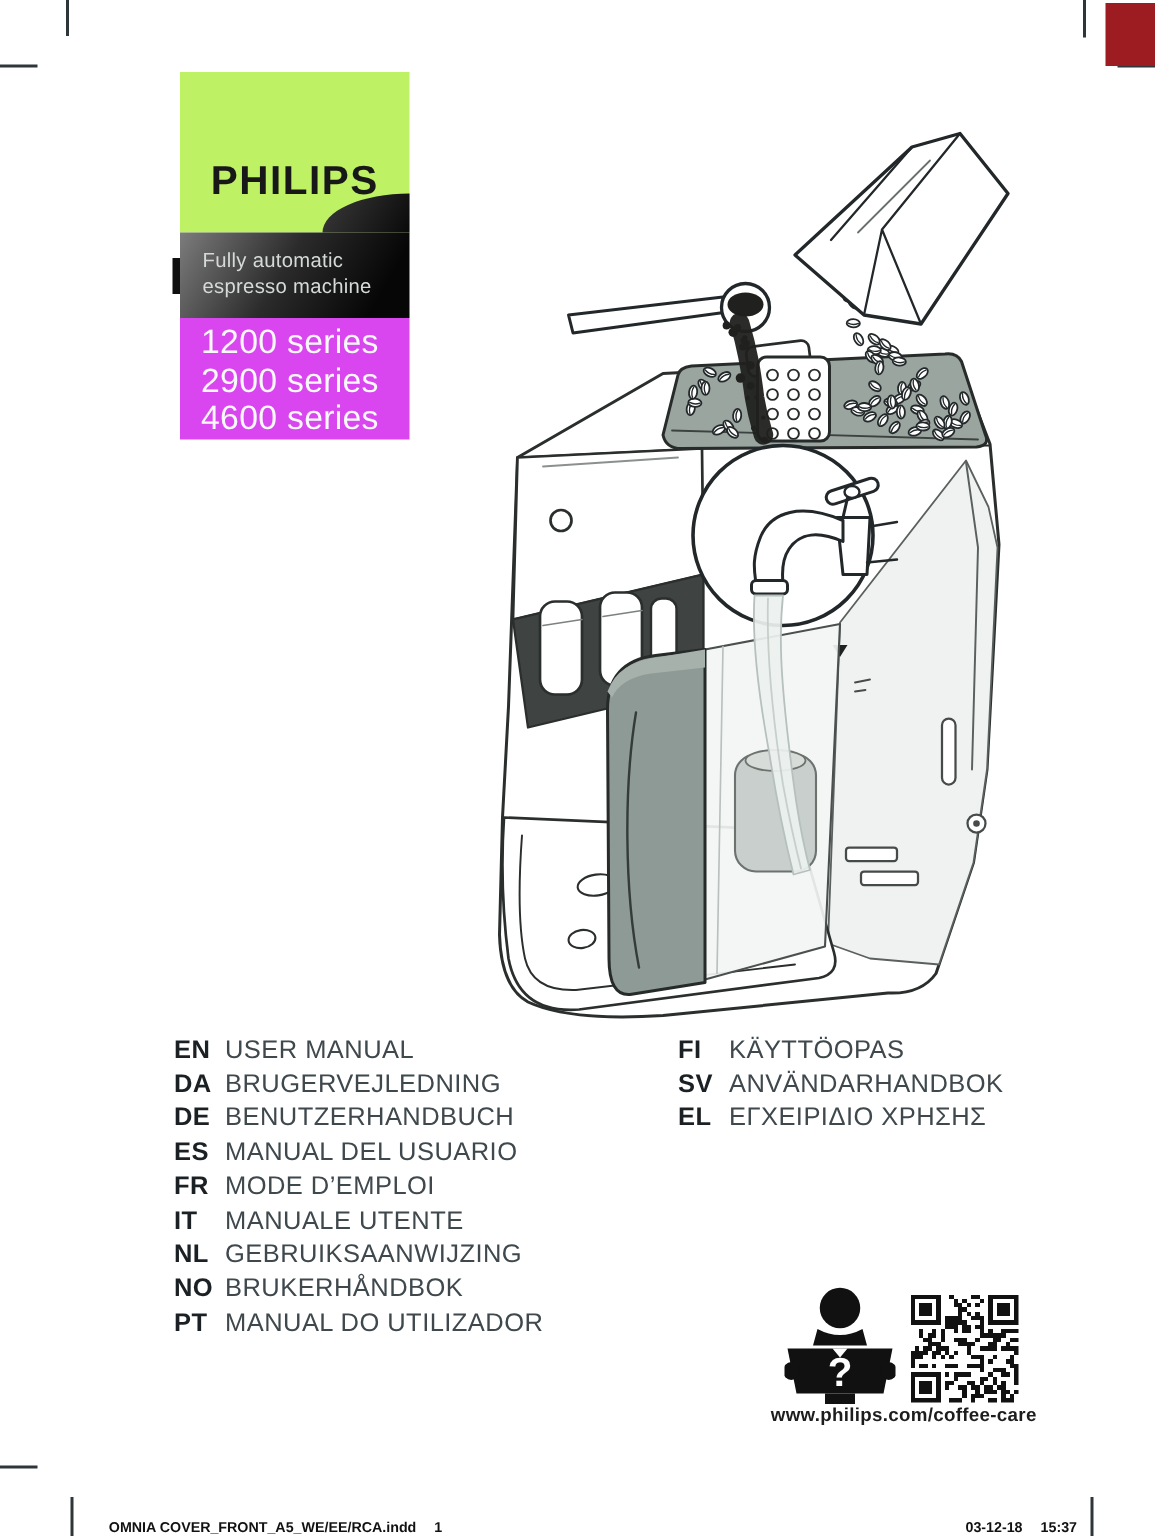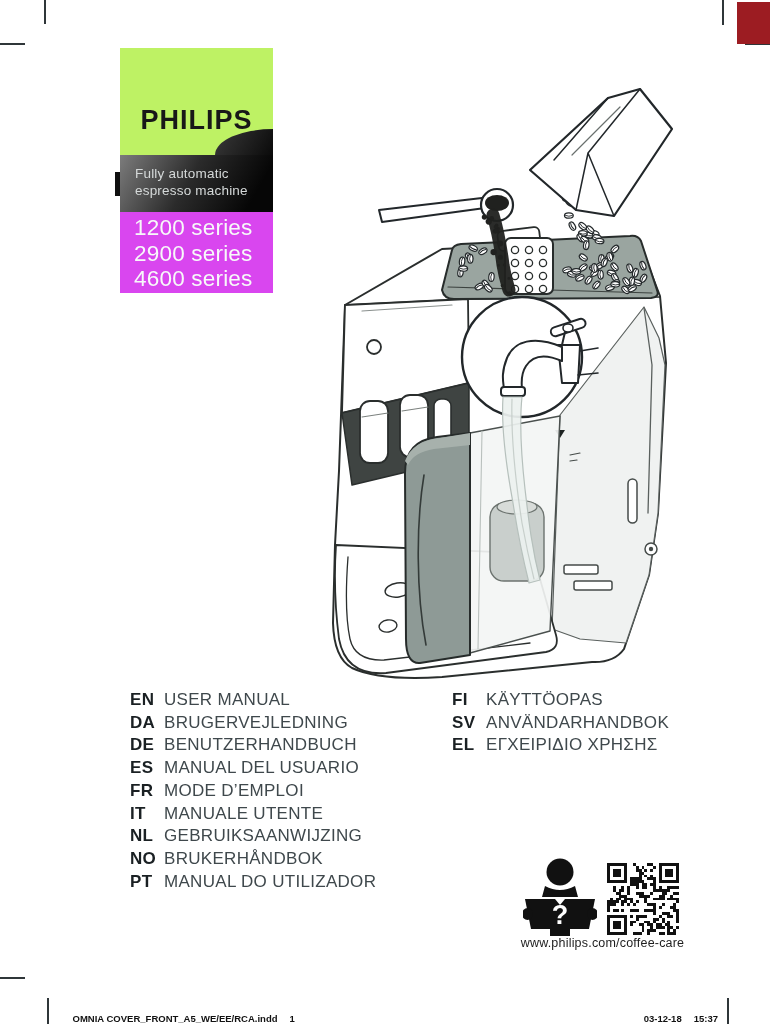--- a/index.html
+++ b/index.html
@@ -22,21 +22,21 @@
   #logo-notch{position:absolute;left:-5px;top:124px;width:5px;height:24px;background:#101010;}
   #logo-gray{height:81px;background:#d946ef;}
   #logo-gray .series{padding:3px 0 0 14px;font-size:22.5px;line-height:25.5px;color:#f7f9f9;letter-spacing:.2px;}
   
   .lang-col{position:absolute;font-size:17px;line-height:22.7px;letter-spacing:.3px;white-space:nowrap;}
   .lang-row{display:flex;}
   .lang-code{width:34px;font-weight:bold;color:#1a2023;}
   .lang-title{color:#3f484c;}
   
   #support-url{position:absolute;left:505px;top:936px;width:195px;text-align:center;
-               font-size:12.5px;color:#1d1d1d;letter-spacing:.2px;}
+               font-size:12.5px;color:#1d1d1d;letter-spacing:.2px;font-weight:bold;}
   
   .footer-text{position:absolute;top:1002px;font-size:9.5px;font-weight:bold;color:#111;white-space:pre;}
   #footer-left{left:62px;}
   #footer-right{right:52px;}
   #footer-left .gap,#footer-right .gap{display:inline-block;width:12px;}
 </style>
 </head>
 <body>
 
 <div id="page">
@@ -425,21 +425,21 @@
       <rect x="179" y="304" width="24" height="9" rx="3" fill="#ffffff" stroke="#22272a" stroke-width="2"></rect>
       <path d="M 258,268 L 276,265 M 256,292 L 276,290" stroke="#22272a" stroke-width="1.6"></path>
     </g>
 
     <g>
       <path d="M 181,314 C 179,345 184,382 191,420 C 196,452 200,472 207,500 L 218,497 C 210,466 207,440 203,406 C 199,370 197,342 200,314 Z" fill="#ecf1ef" fill-opacity="0.93" stroke="#b6c0bc" stroke-width="1.2"></path>
       <path d="M 190,316 C 189,350 193,395 200,440 C 204,462 208,480 212,496" stroke="#c7cfcb" stroke-width="1.2"></path>
     </g>
   </svg>
 
-  <div class="lang-col" style="left:130px;top:689px;">
+  <div class="lang-col" style="left:116px;top:689px;">
     <div class="lang-row">
         <span class="lang-code">EN</span>
         <span class="lang-title">USER MANUAL</span>
       </div>
     <div class="lang-row">
         <span class="lang-code">DA</span>
         <span class="lang-title">BRUGERVEJLEDNING</span>
       </div>
     <div class="lang-row">
         <span class="lang-code">DE</span>

